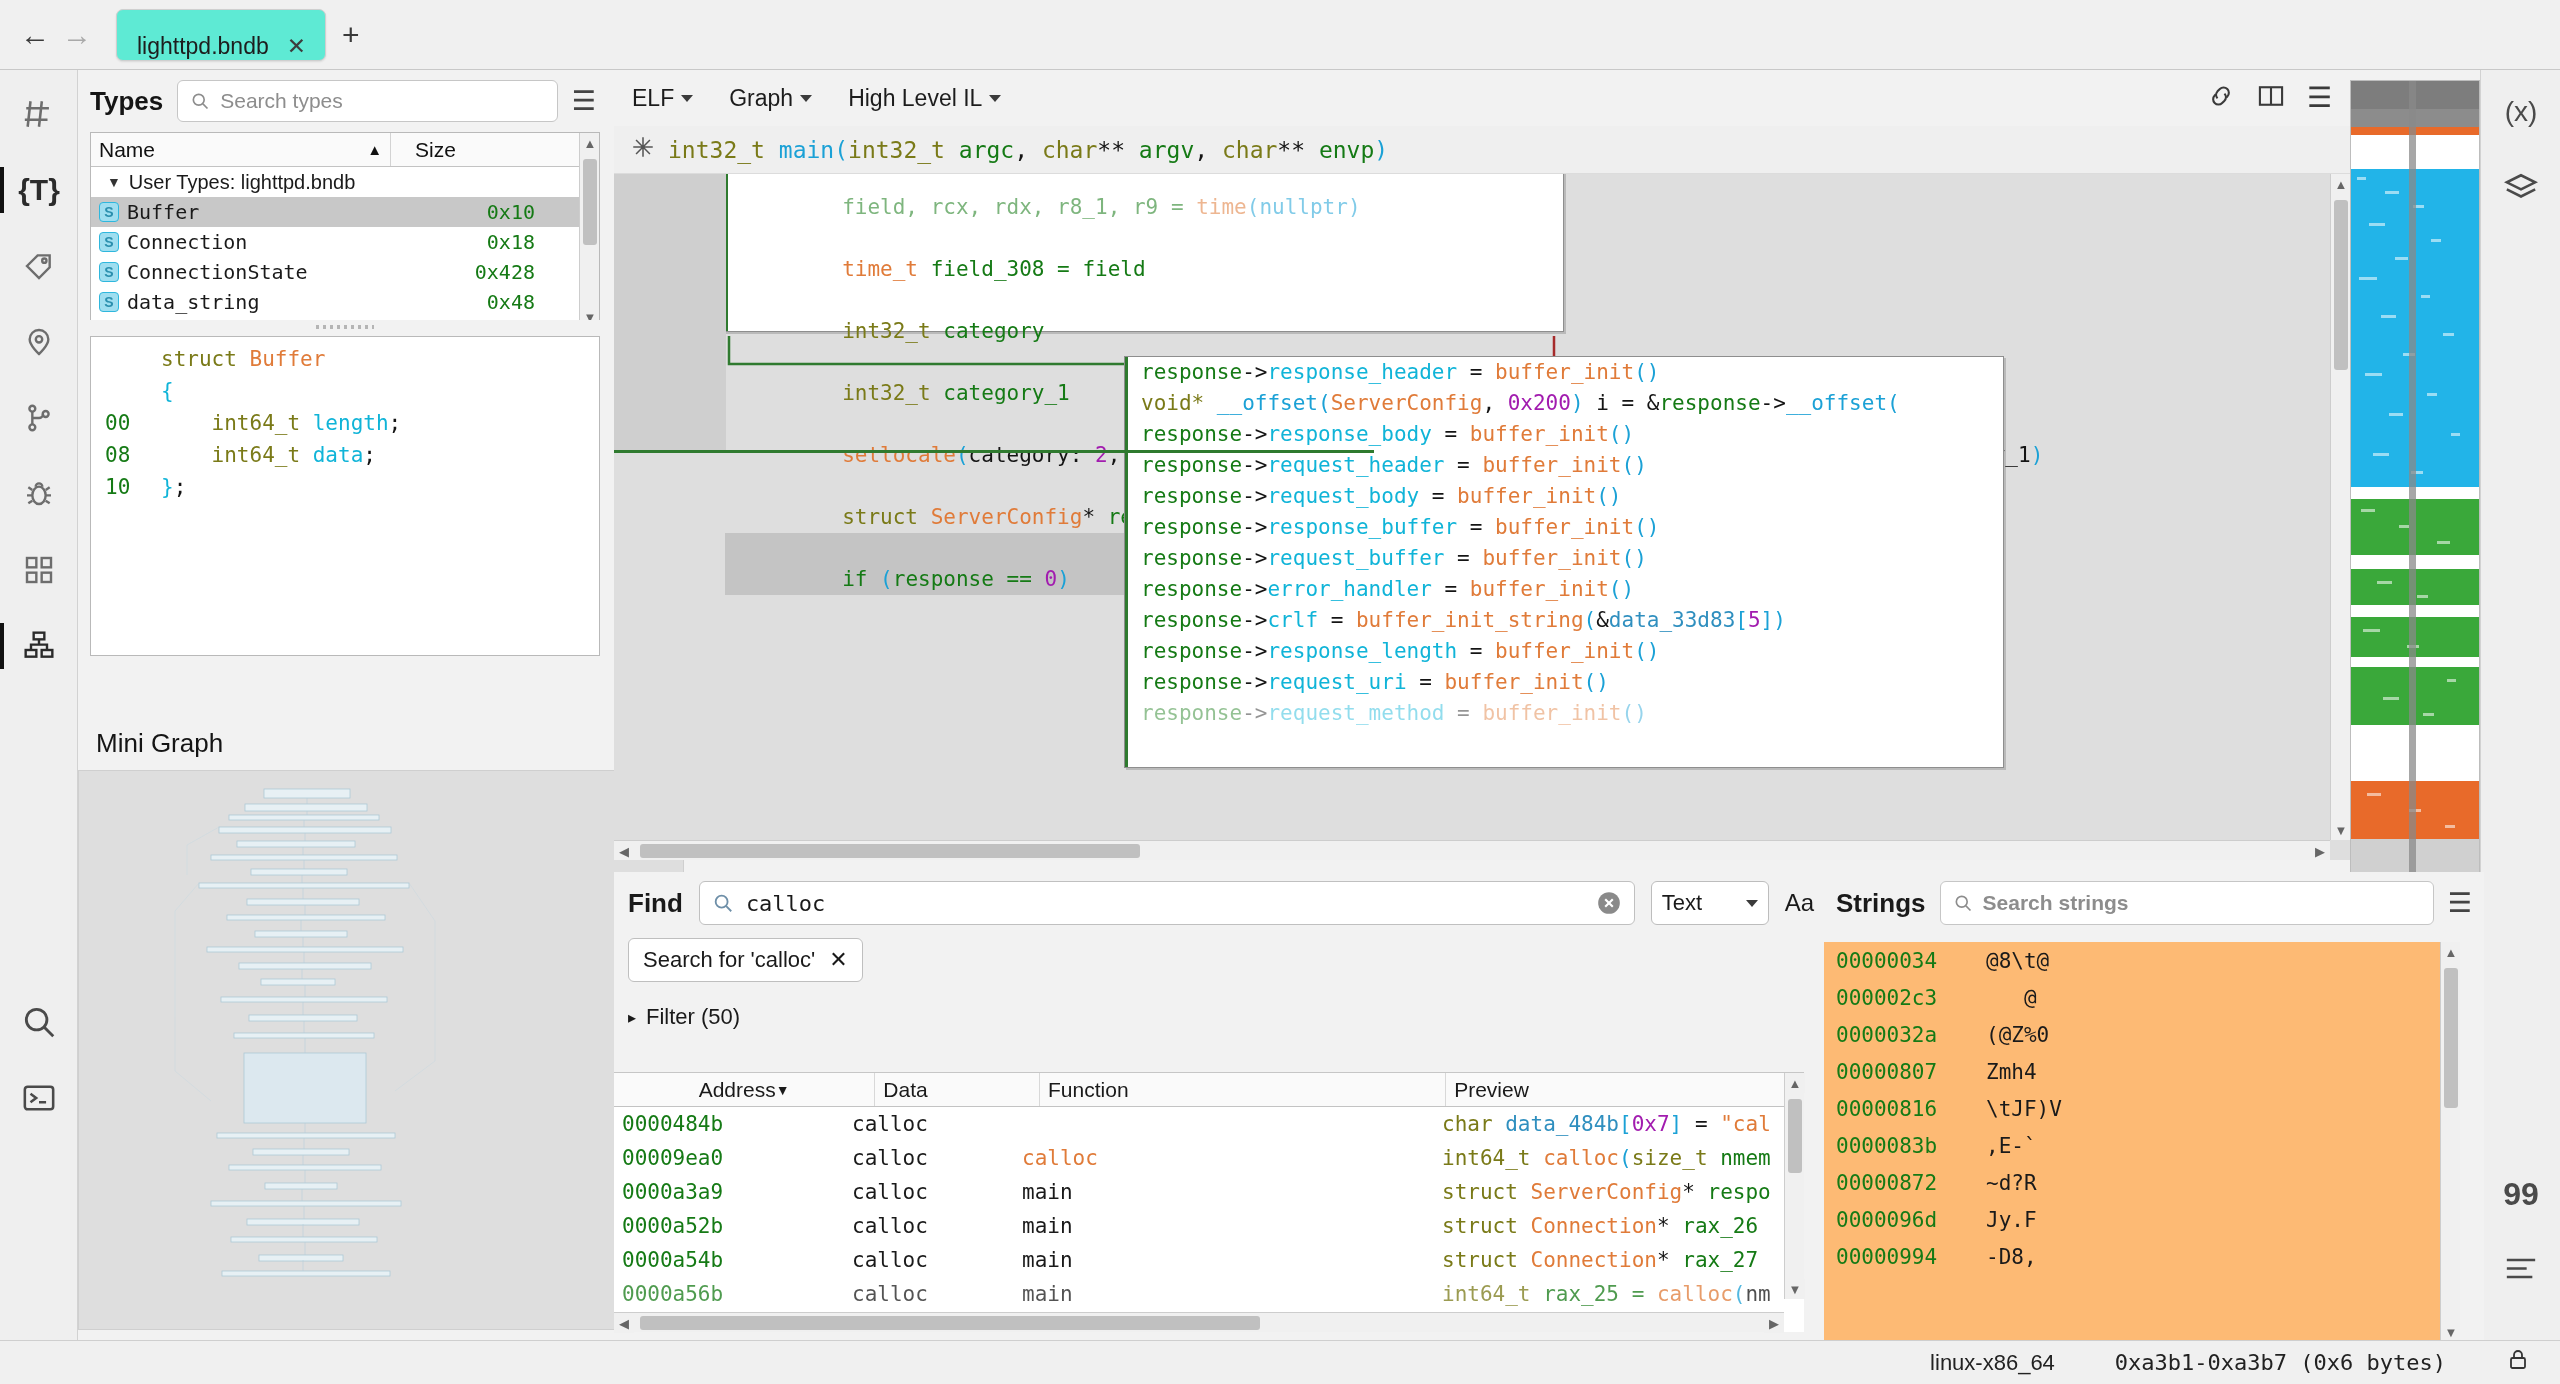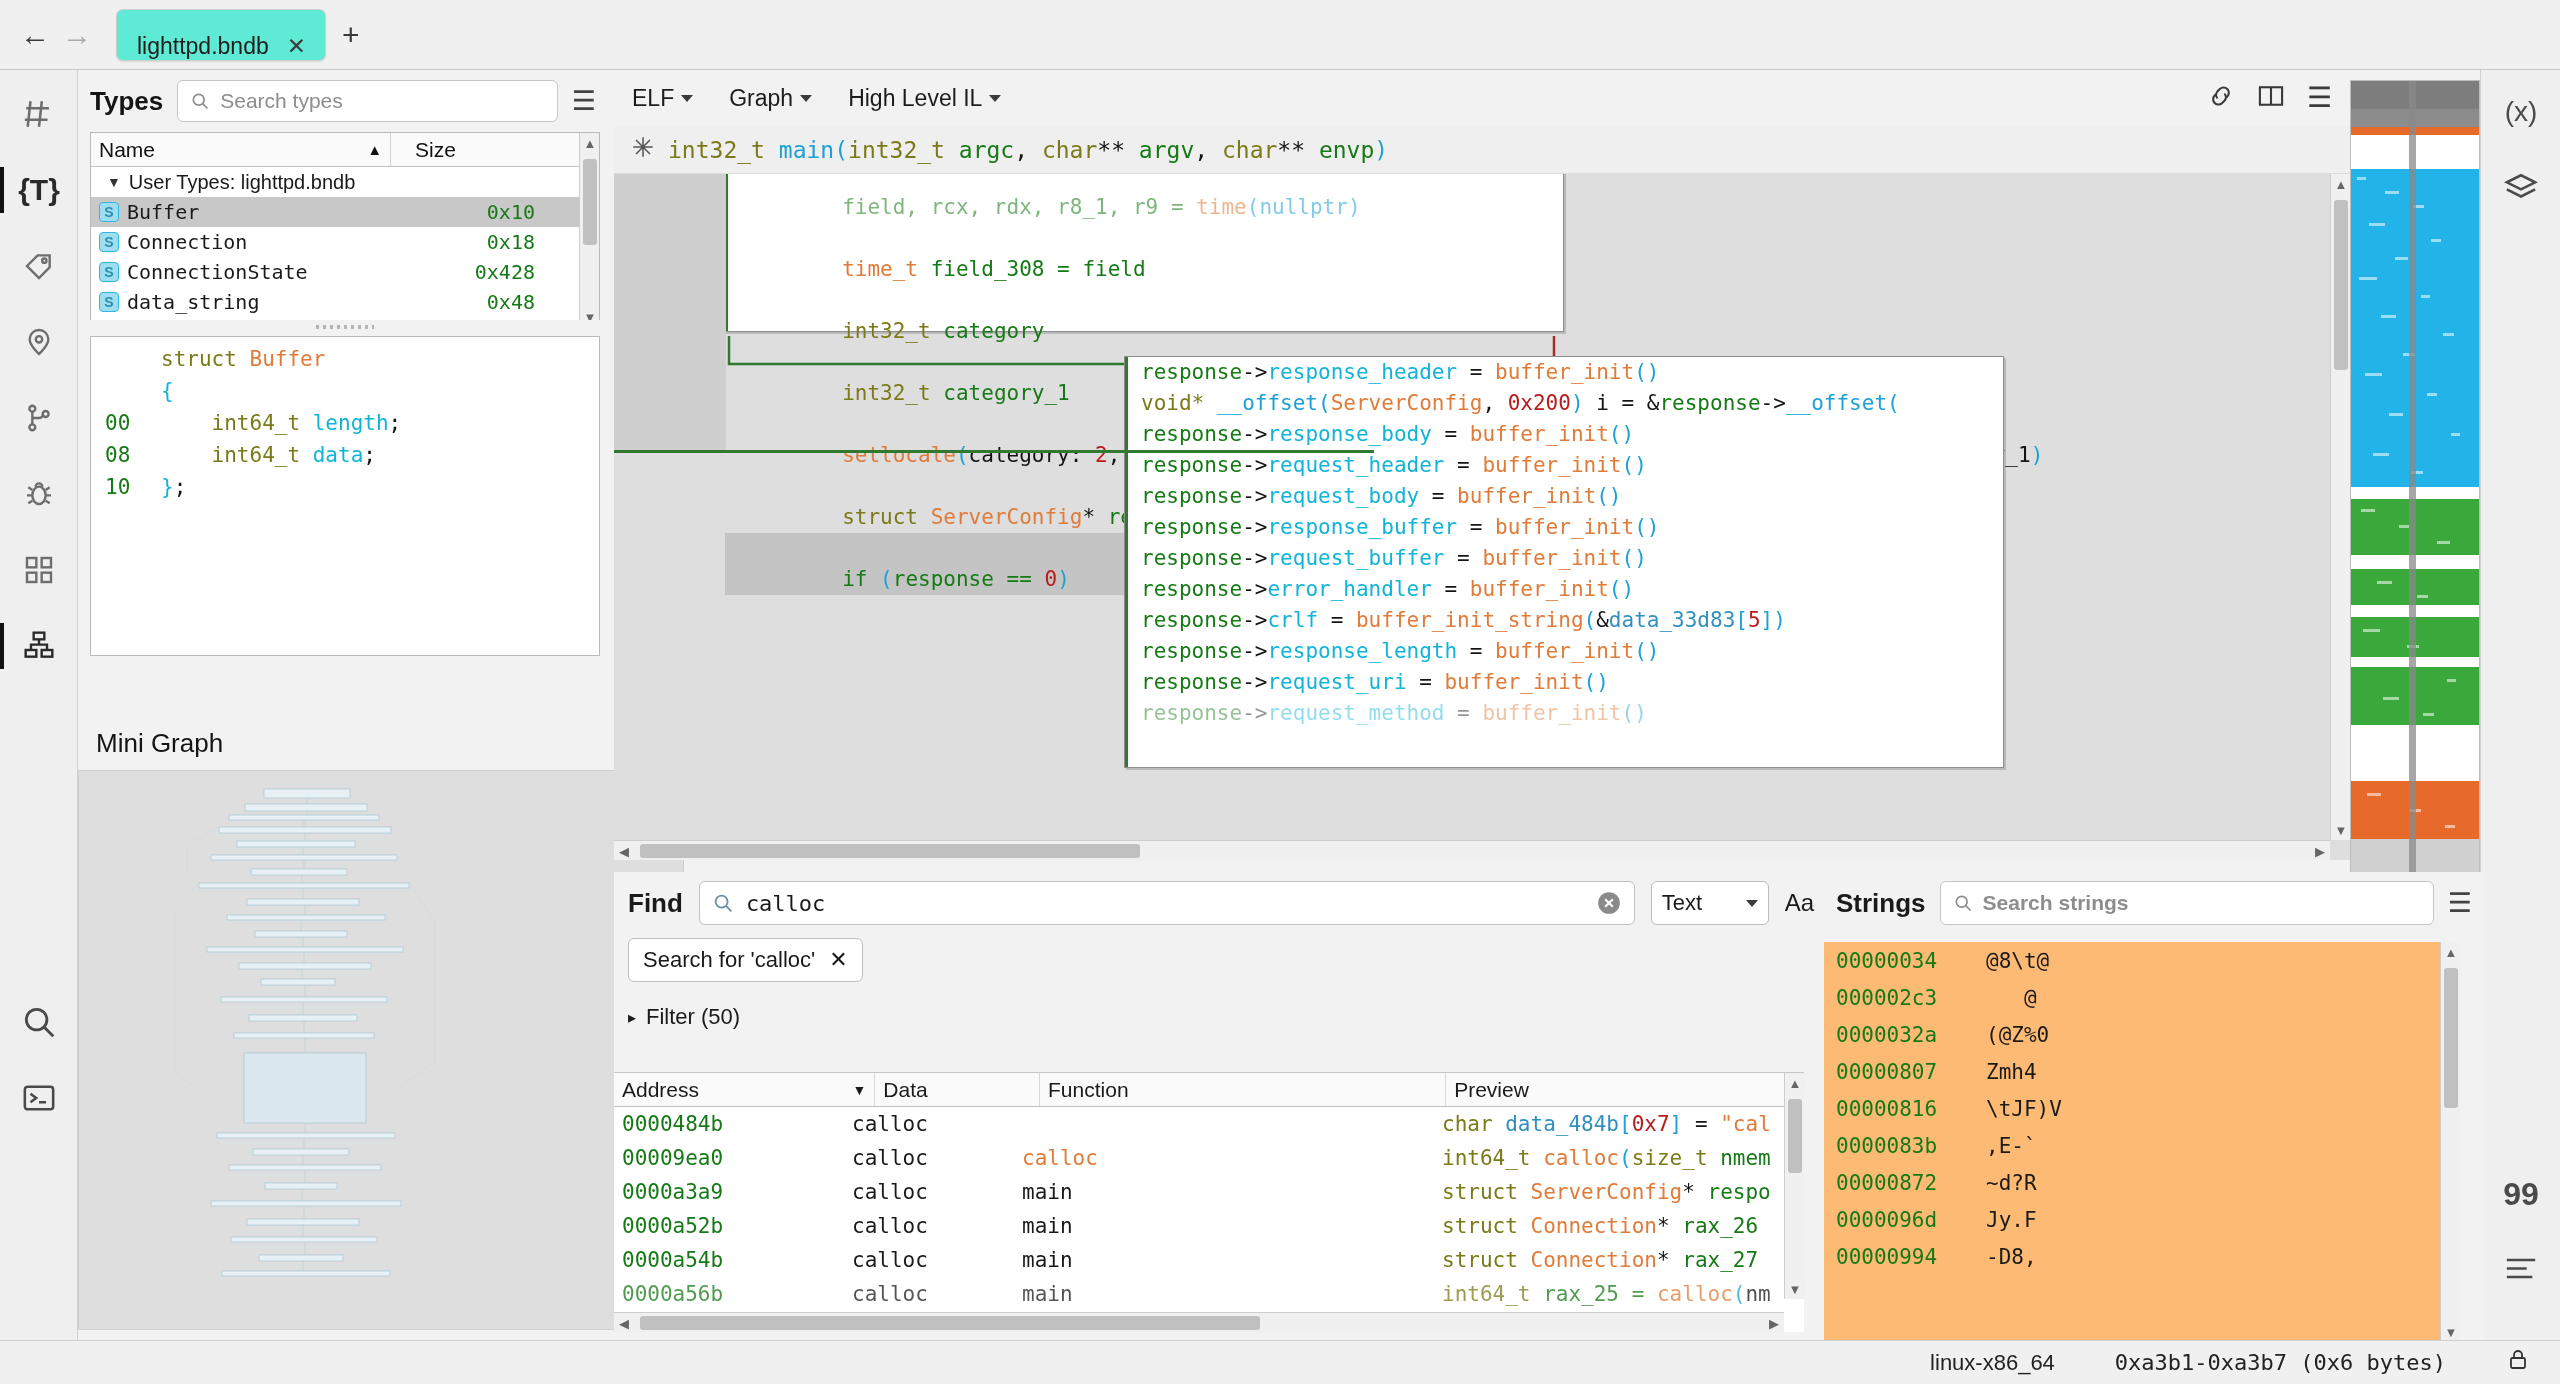--- a/index.html
+++ b/index.html
@@ -115,21 +115,21 @@
   #graph {
     position:absolute; left:0; top:104px; width:1736px; height:686px;
     background:#dedede; overflow:hidden;
   }
   .blk {
     position:absolute; background:#fff; border:1px solid #8e8e8e;
     box-shadow:2px 2px 0 rgba(0,0,0,.16);
   }
   .blk .bar { position:absolute; left:0; top:0; bottom:0; width:3px; background:#2f7a2f; }
   .cl { font-size:21px; line-height:31px; white-space:pre; padding-left:16px; }
-  .cl.hl { background:#c4c4c4; } .t-fn{color:#e07b39;} .t-blue{color:#1ba1d6;} .t-num{color:#b91c1c;}
+  .cl.hl { background:#c4c4c4; } .t-fn{color:#e07b39;} .t-blue{color:#1ba1d6;} .t-num{color:#a21caf;}
   .t-par{color:#1ba1d6;} .t-str{color:#2f8fbf;} .t-plain{color:#141414;}
   .t-teal{color:#10b4d8;} .t-grn{color:#157a15;} .t-olv{color:#7a7a18;text-align:center;}
 
   .hsb { position:absolute; left:0; bottom:0; height:20px; right:20px; background:#f0f0f0; border-top:1px solid #cdcdcd; }
   .hthumb { position:absolute; top:3px; height:14px; background:#c0c0c0; border-radius:3px; }
   .arrowbtn { position:absolute; width:20px; height:20px; display:flex;align-items:center;justify-content:center;font-size:13px;color:#666;background:#f0f0f0; }
 
   
   #strip {
     position:absolute; left:2350px; top:80px; width:130px; height:800px;
@@ -608,21 +608,21 @@
     </span>
   </div>
 
   <div id="filter-row" style="margin-top:22px;">
     <span style="font-size:16px;">▸</span>
     <span>Filter (50)</span>
   </div>
 
   <div id="res-table">
     <div class="rhead">
-      <div style="width:270px;justify-content:space-between">
+      <div style="width:270px;justify-content:center">
         <span>Address</span>
         <span style="font-size:14px">▼</span>
       </div>
       <div style="width:170px">Data</div>
       <div style="width:420px">Function</div>
       <div style="width:370px;border-right:none">Preview</div>
     </div>
 
     <div class="rrow">
       <div class="mono t-grn" style="width:230px">0000484b</div>

